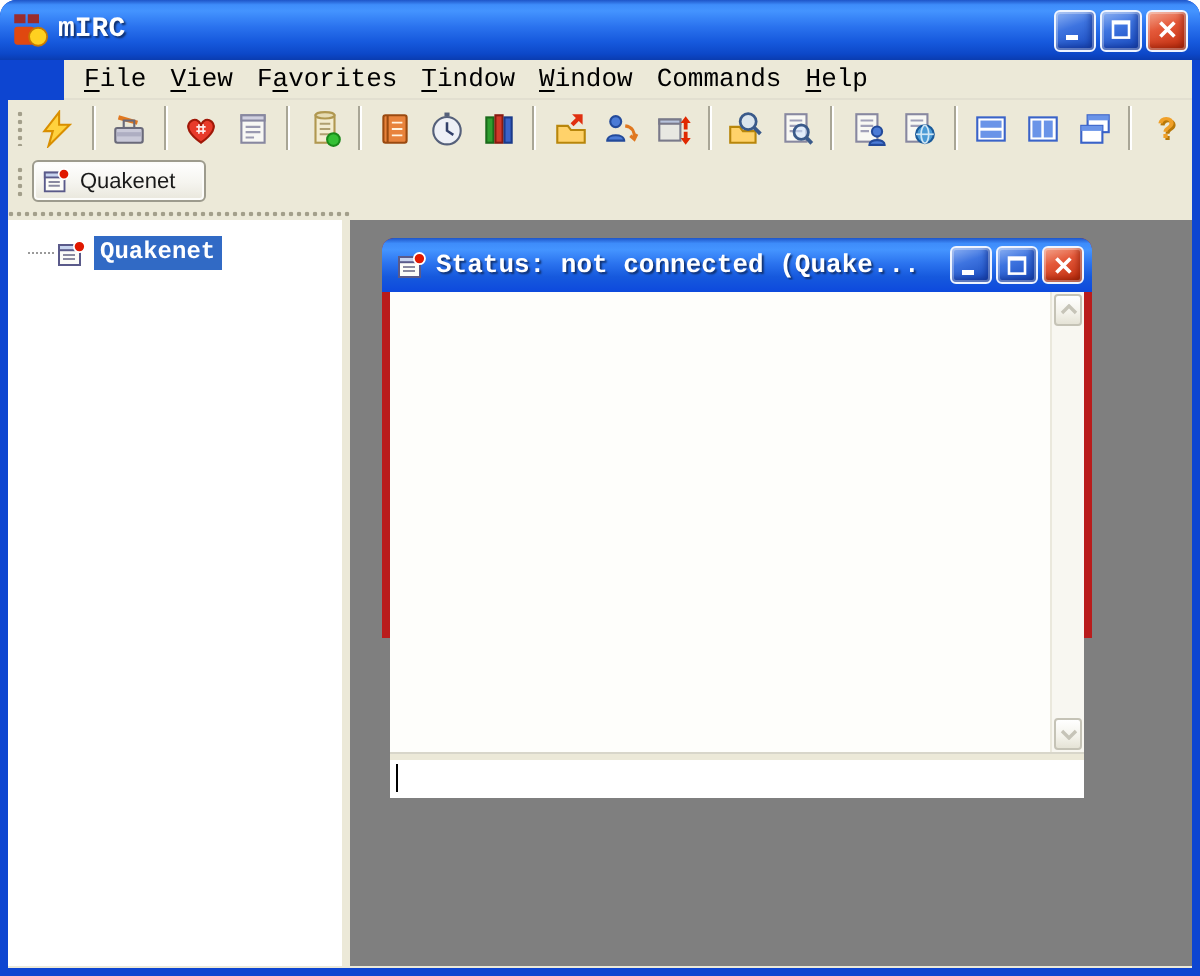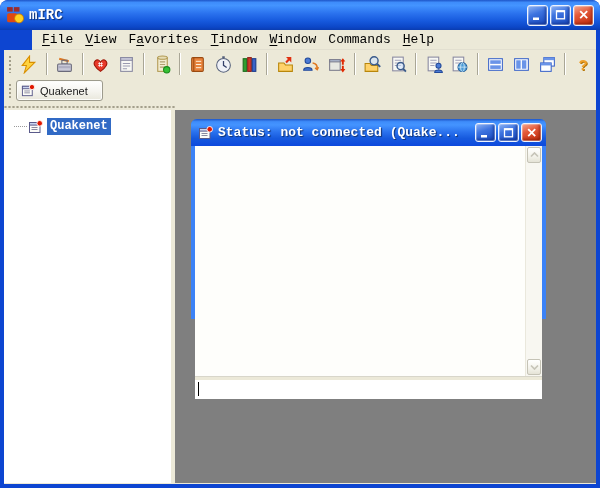--- a/index.html
+++ b/index.html
@@ -100,21 +100,21 @@
   .tree-label{
     margin-left:3px; background:#316ac5; color:#fff;
     font:bold 12px "Liberation Mono", monospace; padding:1px 3px 2px 3px;
   }
   .splitter{ width:4px; background:#ece9d8; }
   .mdi{ flex:1; background:#7f7f7f; position:relative; }
 
   
   .child{
     position:absolute; left:16px; top:9px; width:355px; height:200px;
-    background:#3b82f6; border-radius:6px 6px 0 0;
+    background:#b91c1c; border-radius:6px 6px 0 0;
     padding:0 4px 4px 4px;
   }
   .child-titlebar{
     height:27px; display:flex; align-items:center; gap:4px; padding:0 1px 0 3px;
     background:linear-gradient(180deg,#1e55c8 0%,#3e8cfa 10%,#4494ff 22%,#2a72ee 48%,#1659dd 72%,#0d49dd 100%);
     margin:0 -4px; padding-left:7px; padding-right:4px; border-radius:6px 6px 0 0;
   }
   .child-title{
     flex:1; color:#fff; font:bold 13px "Liberation Mono", monospace;
     text-shadow:1px 1px 1px #10306e; white-space:nowrap; overflow:hidden;

